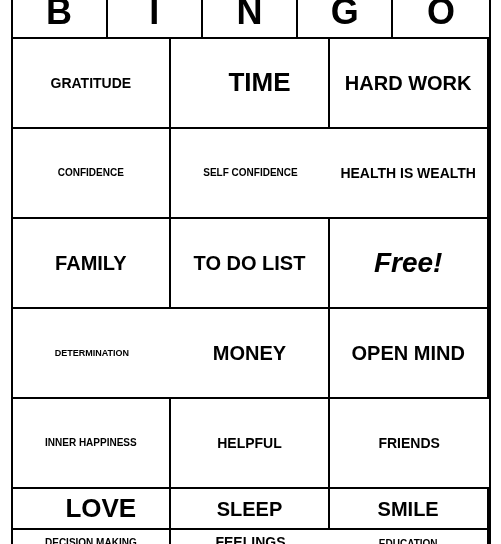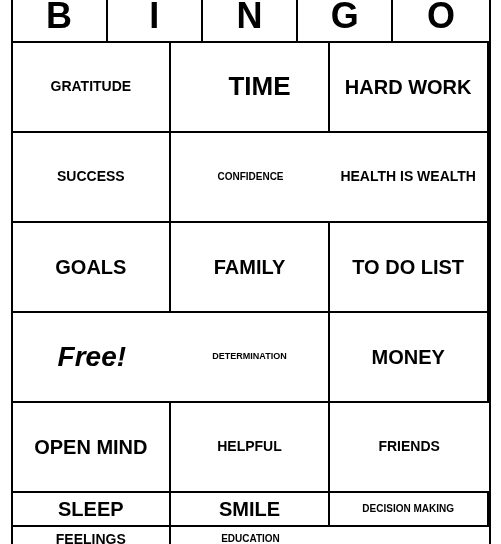--- a/index.html
+++ b/index.html
@@ -85,54 +85,57 @@
   <div class="bingo-cell">
         <span class="cell-text size-md">GRATITUDE</span>
       </div>
       <div class="bingo-cell">
         <span class="cell-text size-xl">TIME</span>
       </div>
       <div class="bingo-cell">
         <span class="cell-text size-lg">HARD WORK</span>
       </div>
       <div class="bingo-cell">
-        <span class="cell-text size-md">SUCCESS</span>
-      </div>
-      <div class="bingo-cell">
         <span class="cell-text size-sm">CONFIDENCE</span>
       </div>
       <div class="bingo-cell">
-        <span class="cell-text size-md">HEALTH IS WEALTH</span>
+        <span class="cell-text size-sm">SELF CONFIDENCE</span>
       </div>
       <div class="bingo-cell">
-        <span class="cell-text size-lg">GOALS</span>
+        <span class="cell-text size-md">HEALTH IS WEALTH</span>
       </div>
       <div class="bingo-cell">
         <span class="cell-text size-lg">FAMILY</span>
       </div>
       <div class="bingo-cell">
         <span class="cell-text size-lg">TO DO LIST</span>
       </div>
       <div class="bingo-cell">
         <span class="free-cell" style="font-style: italic; font-weight: bold; font-size: 28px; text-transform: none;">Free!</span>
       </div>
       <div class="bingo-cell">
         <span class="cell-text size-xs">DETERMINATION</span>
       </div>
       <div class="bingo-cell">
         <span class="cell-text size-lg">MONEY</span>
       </div>
       <div class="bingo-cell">
         <span class="cell-text size-lg">OPEN MIND</span>
       </div>
       <div class="bingo-cell">
+        <span class="cell-text size-sm">INNER HAPPINESS</span>
+      </div>
+      <div class="bingo-cell">
         <span class="cell-text size-md">HELPFUL</span>
       </div>
       <div class="bingo-cell">
         <span class="cell-text size-md">FRIENDS</span>
+      </div>
+      <div class="bingo-cell">
+        <span class="cell-text size-xl">LOVE</span>
       </div>
       <div class="bingo-cell">
         <span class="cell-text size-lg">SLEEP</span>
       </div>
       <div class="bingo-cell">
         <span class="cell-text size-lg">SMILE</span>
       </div>
       <div class="bingo-cell">
         <span class="cell-text size-sm">DECISION MAKING</span>
       </div>

